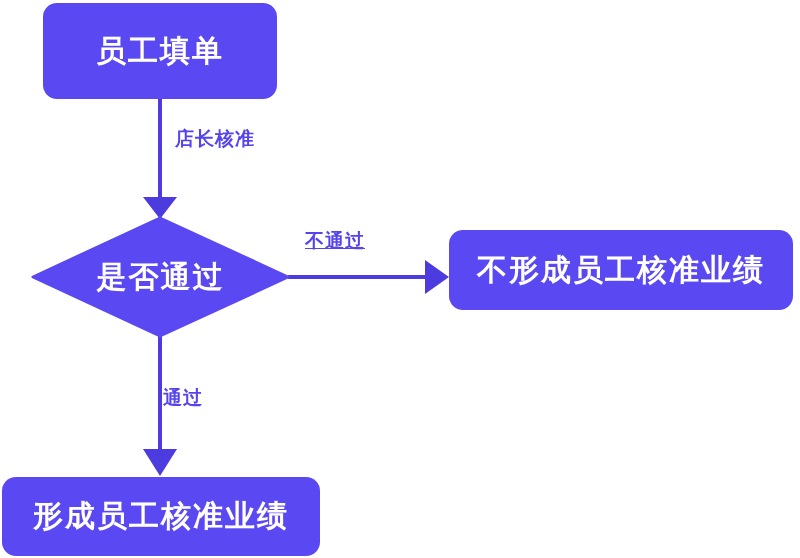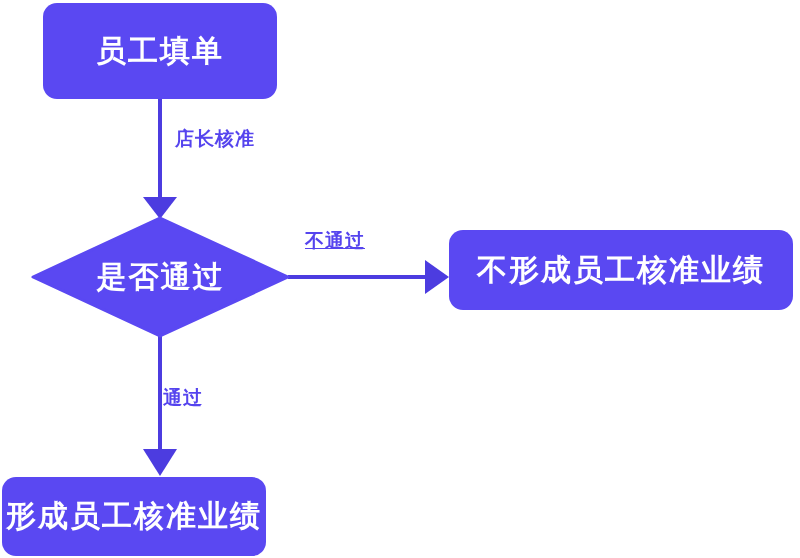--- a/index.html
+++ b/index.html
@@ -47,21 +47,21 @@
     align-items: center;
     justify-content: center;
     color: var(--node-text);
     font-size: 30px;
     font-weight: 700;
     letter-spacing: 2px;
     white-space: nowrap;
   }
   .node-start    { left: 43px;  top: 3px;   width: 234px; height: 96px; }
   .node-rejected { left: 449px; top: 230px; width: 344px; height: 80px; }
-  .node-approved { left: 2px;   top: 477px; width: 264px; height: 79px; }
+  .node-approved { left: 2px;   top: 477px; width: 318px; height: 79px; }
   .node-decision-label {
     position: absolute;
     left: 33px; top: 218px;
     width: 255px; height: 118px;
     display: flex;
     align-items: center;
     justify-content: center;
     color: var(--node-text);
     font-size: 30px;
     font-weight: 700;

